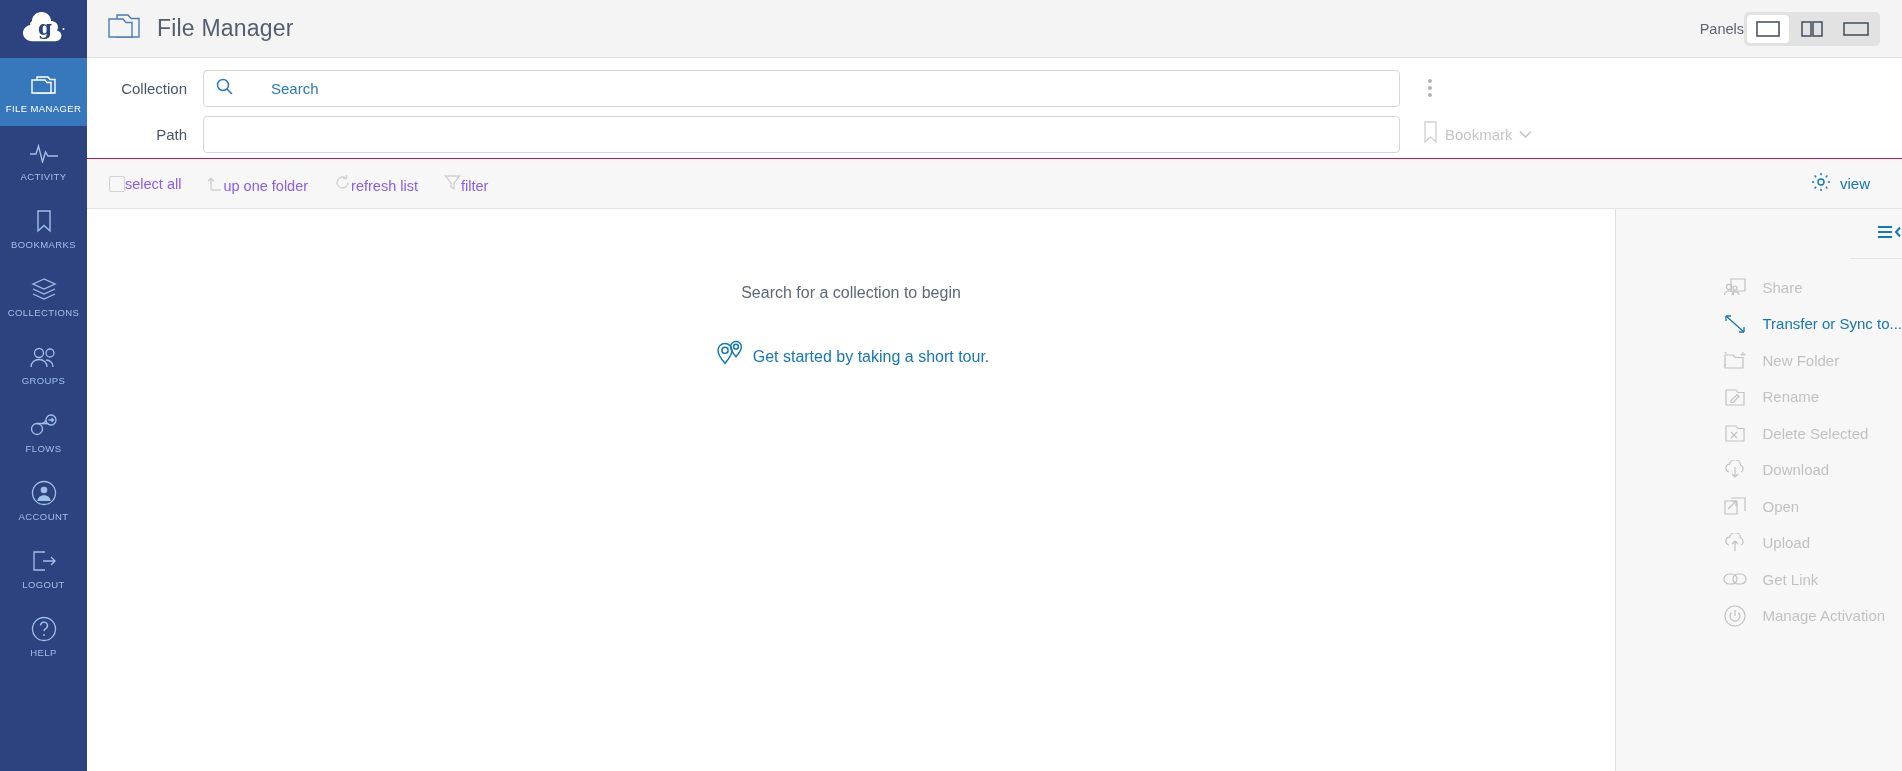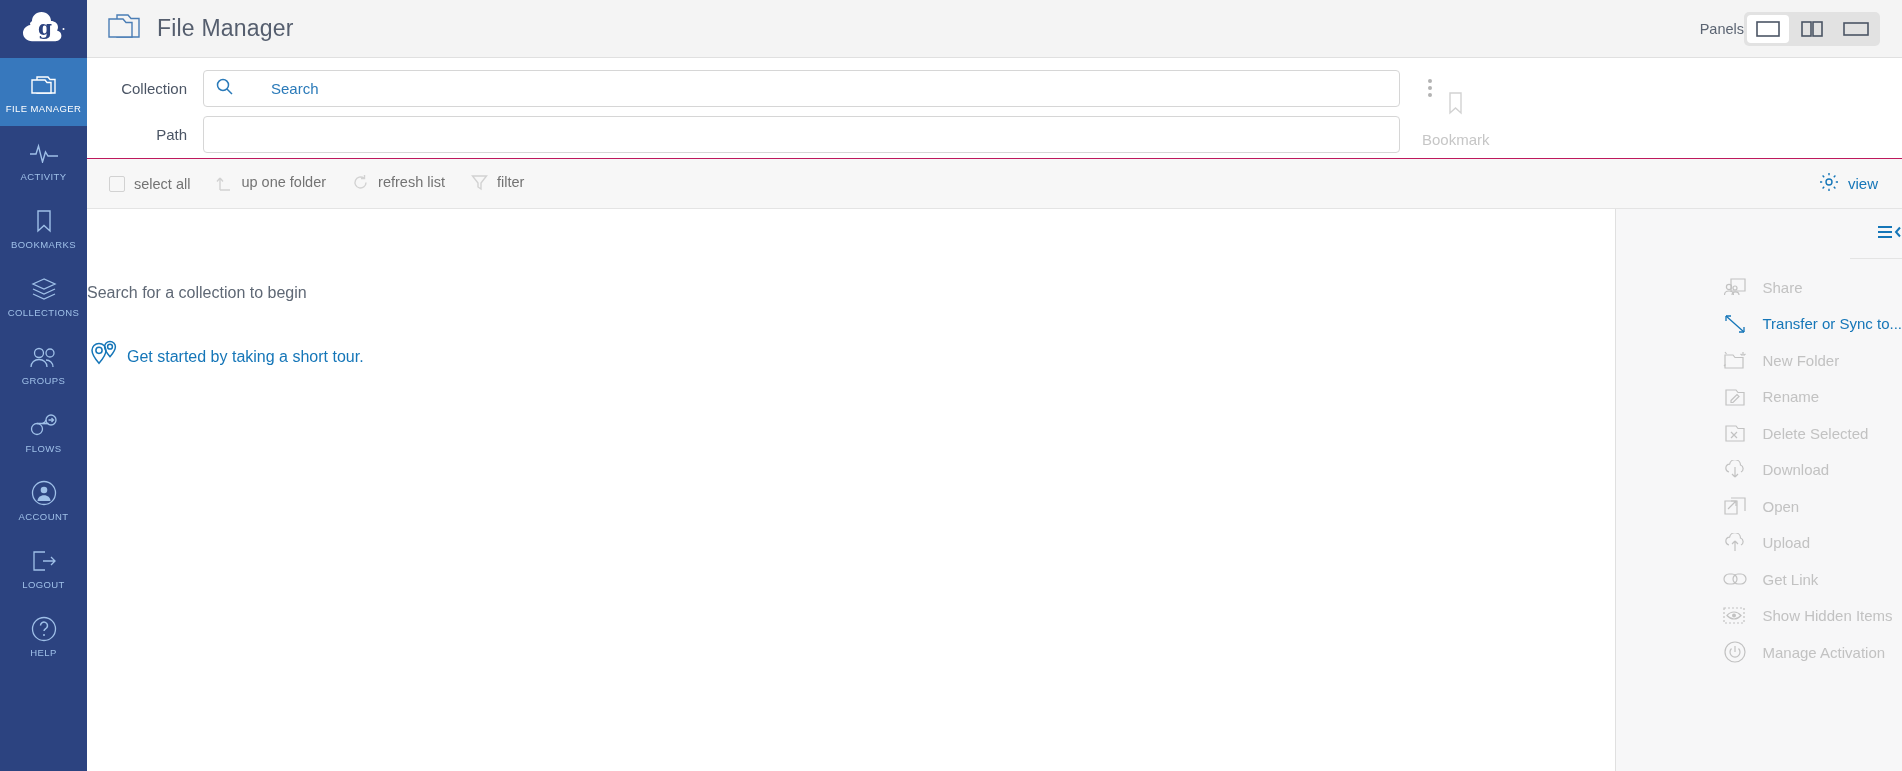--- a/index.html
+++ b/index.html
@@ -70,46 +70,46 @@
   }
   .field {
     height: 37px; border: 1px solid #d6d6d6; border-radius: 4px;
     background: #fff; display: flex; align-items: center;
     padding: 0 12px; flex: 1; max-width: 1197px; gap: 28px;
   }
   .field .ph { font-size: 15px; color: #2a7ab9; margin-left: 10px; }
   .srow .tail { width: 222px; display: flex; align-items: center; padding-left: 22px; }
   .kebab { display: flex; flex-direction: column; gap: 3px; cursor: pointer; padding: 6px; }
   .kebab i { width: 4px; height: 4px; border-radius: 50%; background: #b3b3b3; display: block; }
-  .bookmark-btn { display: flex; align-items: center; gap: 12px; cursor: default; flex-direction: column; }
+  .bookmark-btn { display: flex; align-items: center; gap: 6px; cursor: default; }
   .bookmark-btn .bm-text { font-size: 15px; color: #c6c6c6; }
 
   
   .toolbar {
     height: 50px; background: #f7f7f7; border-bottom: 1px solid #e4e4e4;
     display: flex; align-items: center; padding-left: 22px;
   }
   .tb-item {
-    display: flex; align-items: flex-start; gap: 9px;
-    margin-right: 26px; font-size: 14.5px; color: #737373;
+    display: flex; align-items: flex-end; 
+    margin-right: 26px; font-size: 14.5px; color: #8b5cf6;
   }
   .tb-check {
     width: 16px; height: 16px; border: 1.4px solid #d2d2d2; border-radius: 2px;
   }
   .tb-spacer { flex: 1; }
   .view-btn {
     display: flex; align-items: center; gap: 9px;
-    font-size: 15px; color: #1576b8; cursor: pointer; padding-right: 24px;
+    font-size: 15px; color: #1576b8; cursor: pointer; padding-right: 32px;
   }
 
   
   .bodysplit { flex: 1; display: flex; min-height: 0; }
   .content {
     flex: 1; background: #ffffff; display: flex; flex-direction: column;
-    padding-top: 75px; min-width: 0;
+    align-items: center; padding-top: 75px; min-width: 0;
   }
   .content .begin-msg { font-size: 16px; color: #5f6875; }
   .tour-row {
     display: flex; align-items: center; margin-top: 38px; cursor: pointer;
   }
   .tour-row .tour-text { font-size: 16px; color: #1576b8; }
 
   
   .rpanel {
     width: 287px; flex: 0 0 287px; background: #f7f7f8;
@@ -474,30 +474,20 @@
           <div class="rp-item">
             <span class="rp-ic">
               <svg width="24" height="16" viewBox="0 0 24 16" fill="none" stroke="#c2c2c2" stroke-width="1.2">
                 <rect x="1" y="3" width="13" height="10" rx="5"></rect>
                   <rect x="10" y="3" width="13" height="10" rx="5"></rect>
               </svg>
             </span>
             <span>Get Link</span>
           </div>
 
-          <div class="rp-item">
-            <span class="rp-ic">
-              <svg width="24" height="18" viewBox="0 0 24 18" fill="none" stroke="#c2c2c2" stroke-width="1.2">
-                <rect x="1" y="1" width="20" height="15" stroke-dasharray="2 2"></rect>
-                <path d="M4 8.5s3-3.5 7-3.5 7 3.5 7 3.5-3 3.5-7 3.5-7-3.5-7-3.5z"></path>
-                <circle cx="11" cy="8.5" r="2" fill="#c2c2c2" stroke="none"></circle>
-              </svg>
-            </span>
-            <span>Show Hidden Items</span>
-          </div>
 
           <div class="rp-item">
             <span class="rp-ic">
               <svg width="22" height="22" viewBox="0 0 22 22" fill="none" stroke="#c2c2c2" stroke-width="1.2">
                 <circle cx="11" cy="11" r="10"></circle>
                   <path d="M11 5v6"></path>
                 <path d="M7.5 7.5a5 5 0 107 0"></path>
               </svg>
             </span>
             <span>Manage Activation</span>

